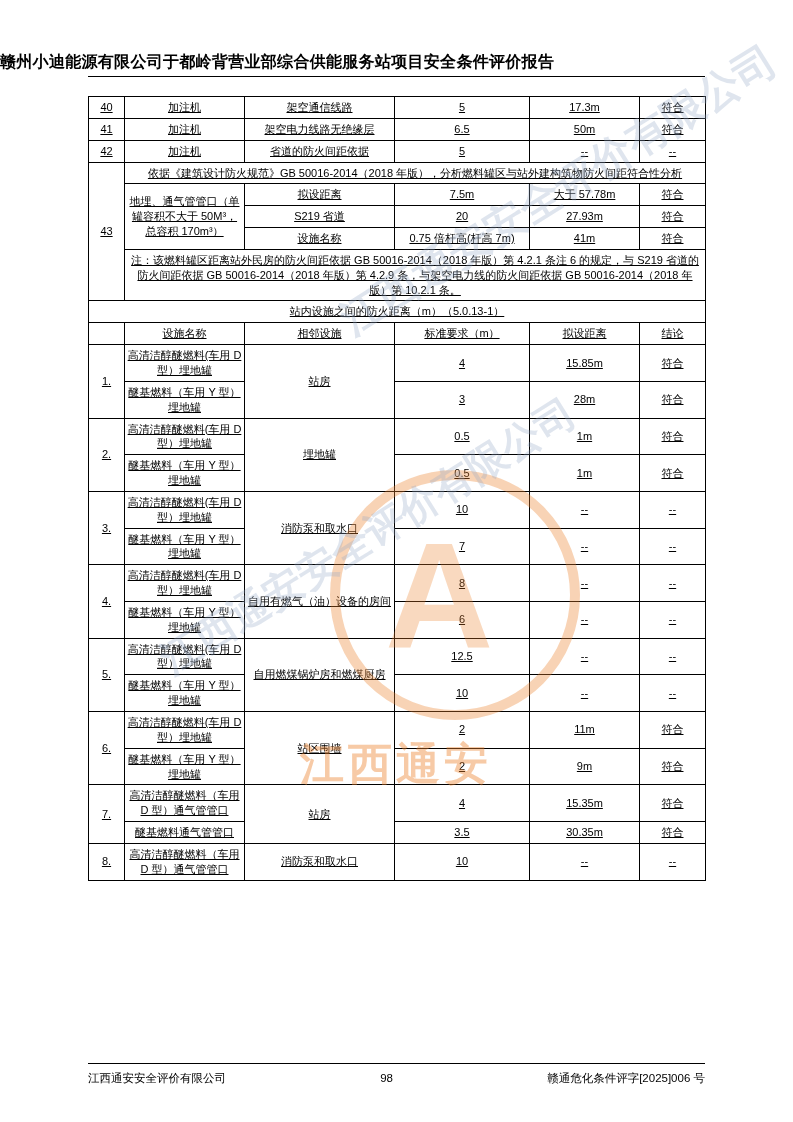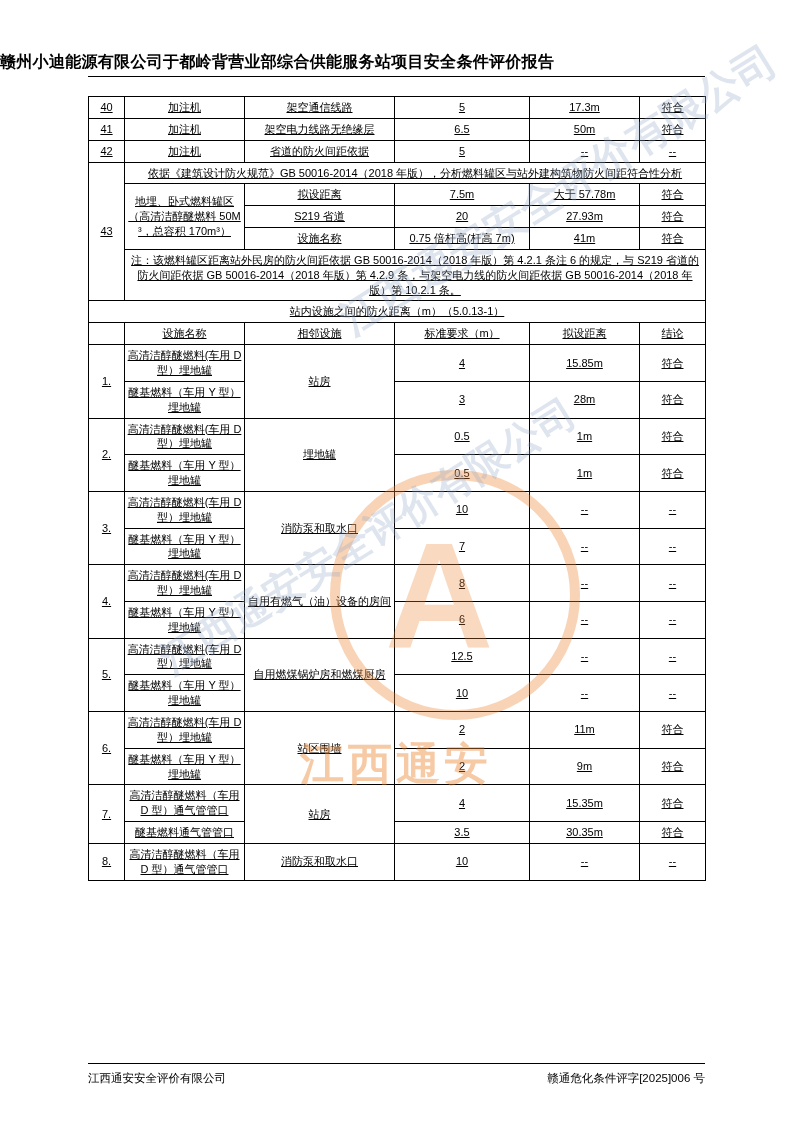--- a/index.html
+++ b/index.html
@@ -216,21 +216,21 @@
           <td>5</td>
           <td>--</td>
           <td>--</td>
         </tr>
 
         <tr>
           <td rowspan="5">43</td>
           <td colspan="5" class="center-note">依据《建筑设计防火规范》GB 50016-2014（2018 年版），分析燃料罐区与站外建构筑物防火间距符合性分析</td>
         </tr>
         <tr>
-          <td rowspan="3" class="small">地埋、卧式燃料罐区（高清洁醇醚燃料 50M³，总容积 170m³）</td>
+          <td rowspan="3" class="small">地埋、通气管管口（单罐容积不大于 50M³，总容积 170m³）</td>
           <td>拟设距离</td>
           <td>7.5m</td>
           <td>大于 57.78m</td>
           <td>符合</td>
         </tr>
         <tr>
           <td>S219 省道</td>
           <td>20</td>
           <td>27.93m</td>
           <td>符合</td>
@@ -372,17 +372,18 @@
           <td>--</td>
         </tr>
       </tbody>
     </table>
   </div>
 
   <div class="footer-rule"></div>
   <div class="footer">
     <div class="footer-row">
       <span class="footer-left">江西通安安全评价有限公司</span>
+      <span class="footer-center">98</span>
       <span class="footer-right">赣通危化条件评字[2025]006 号</span>
     </div>
   </div>
 
 </div>
 
 </body></html>

